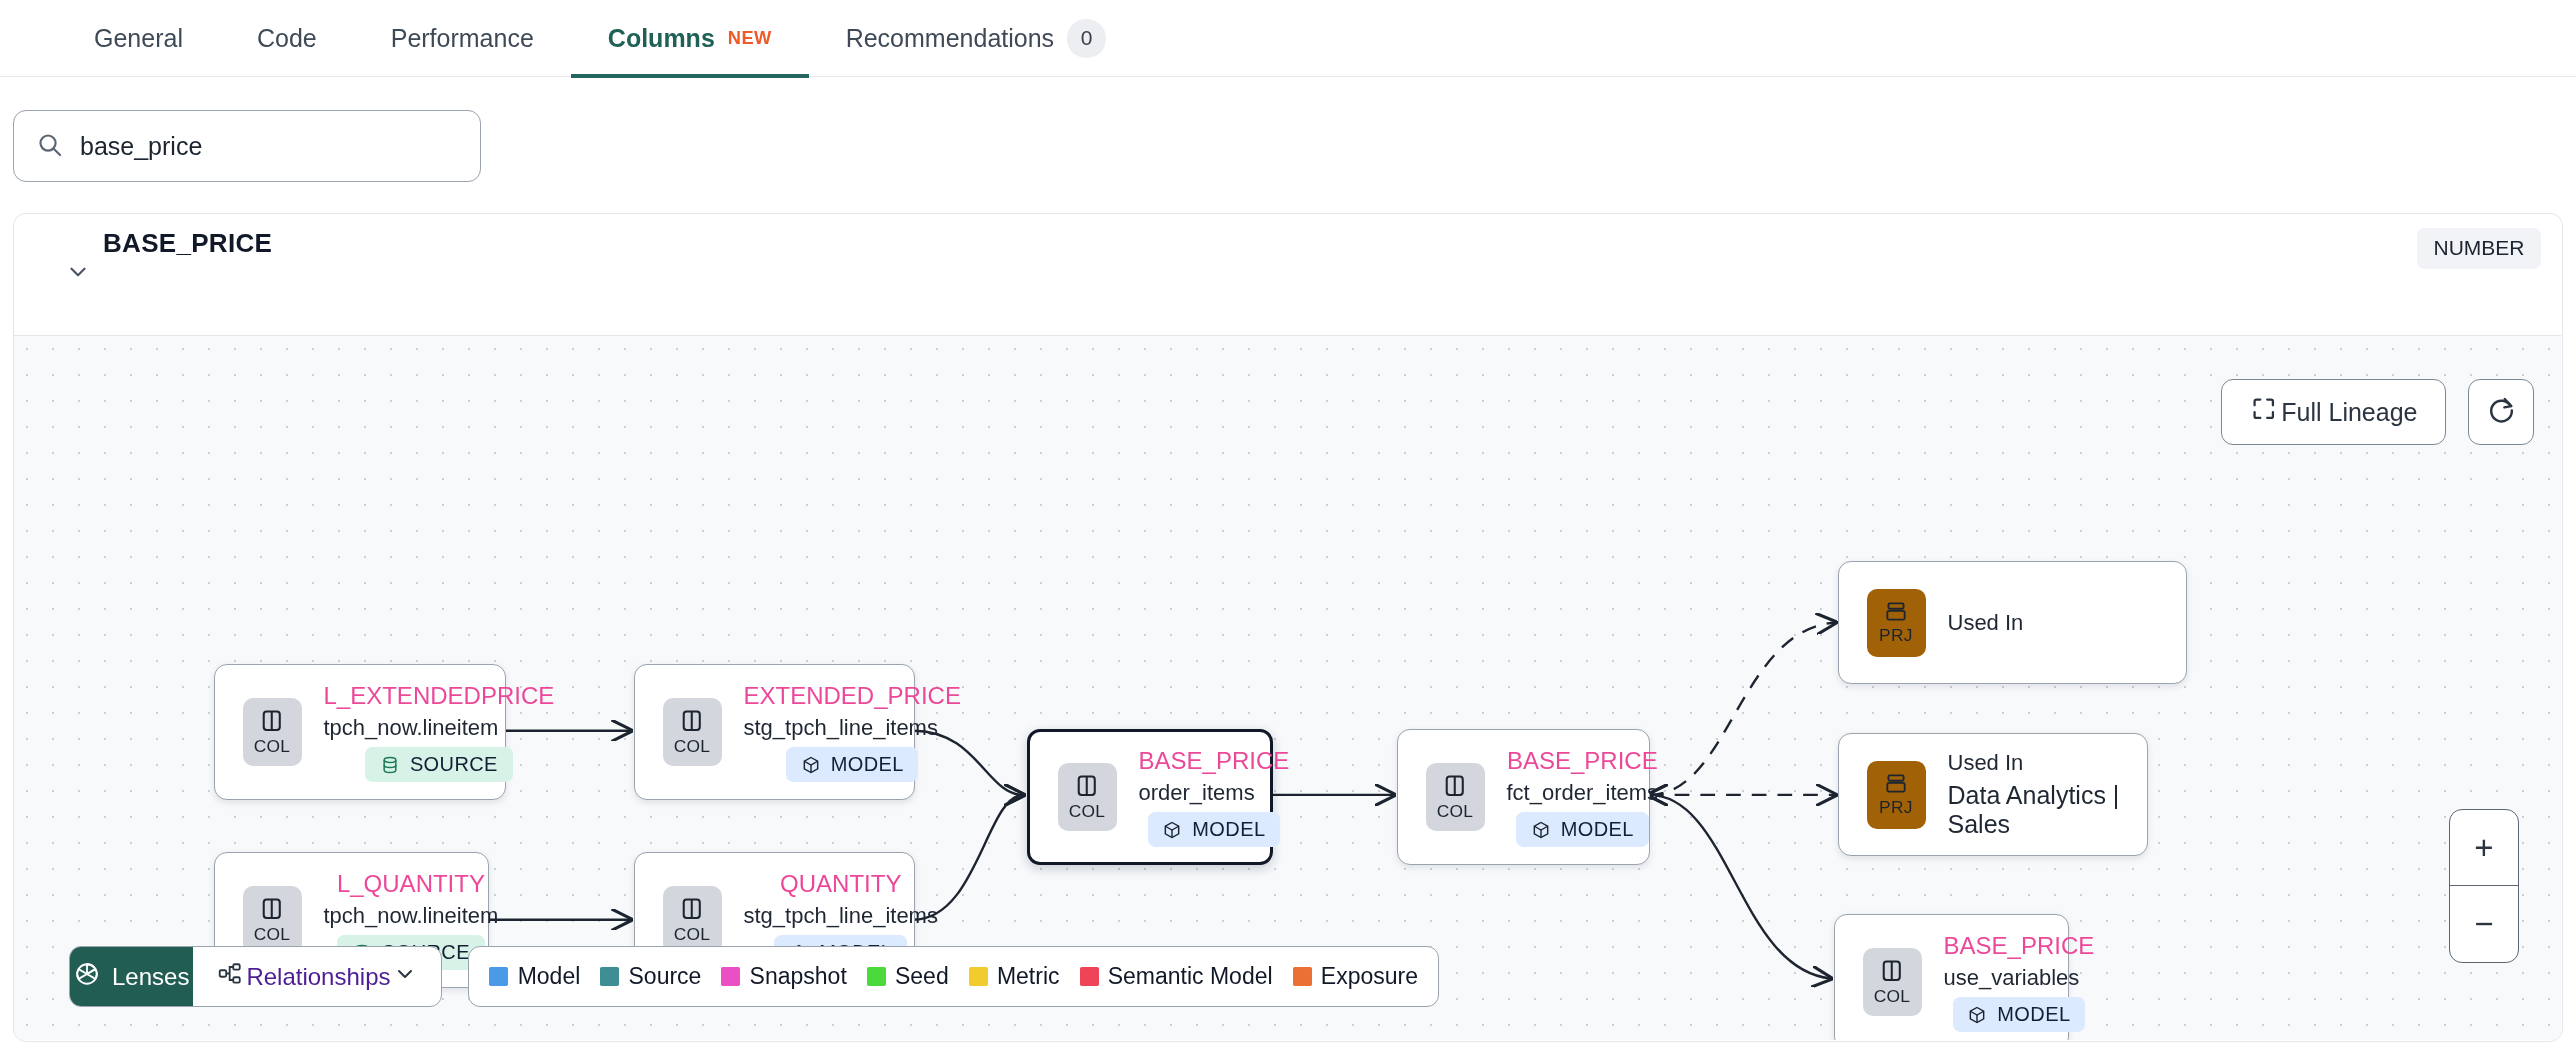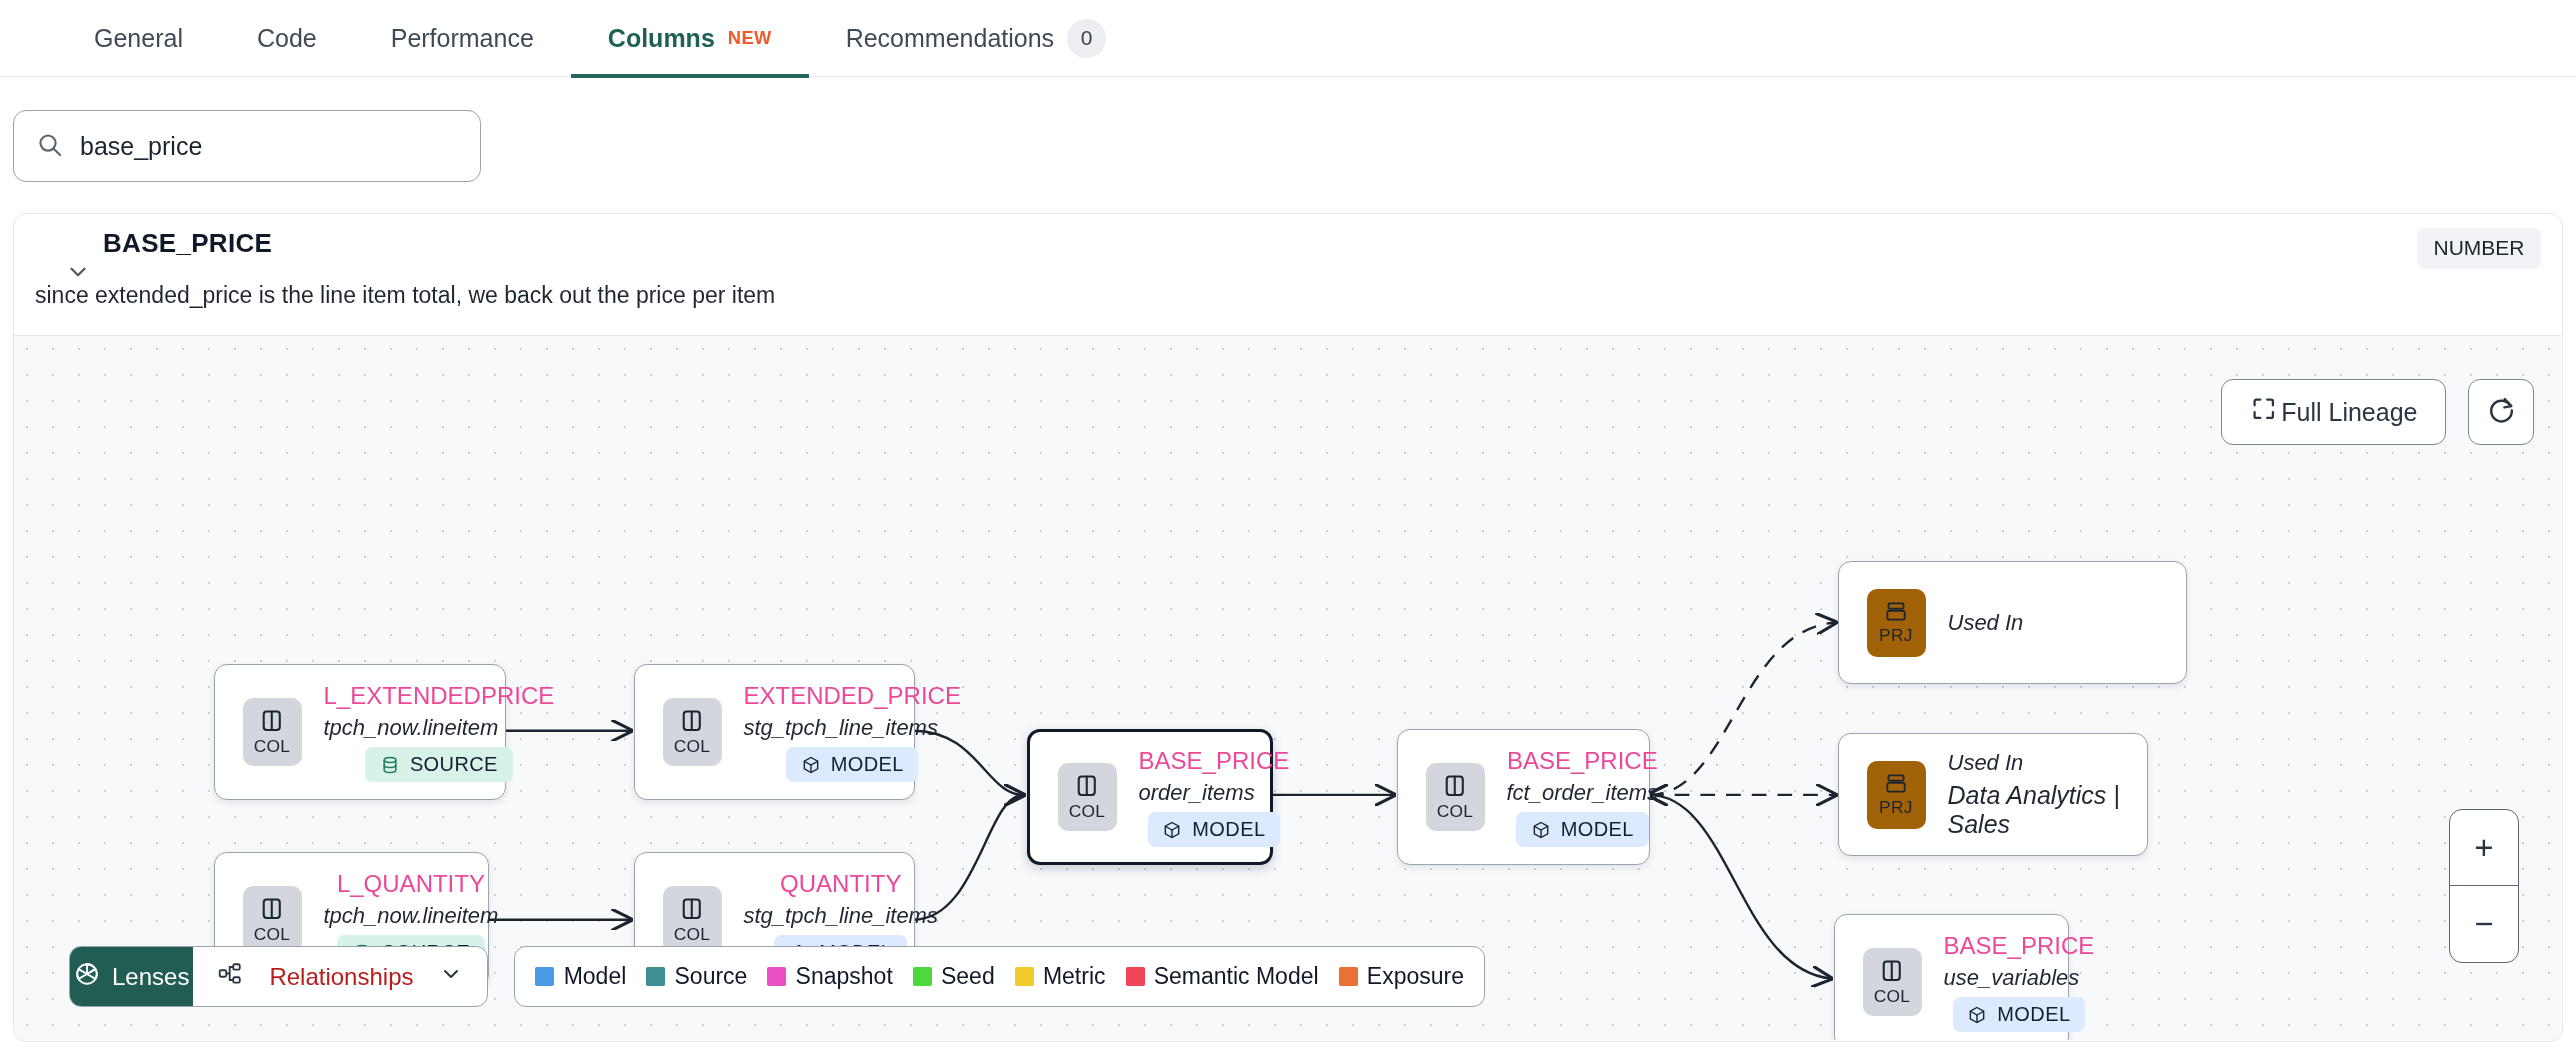--- a/index.html
+++ b/index.html
@@ -86,21 +86,21 @@
   .node.focus { border:3.7px solid #111827; box-shadow: 0 3.7px 11px rgba(30,40,55,.20); }
   .node-badge {
     width:59px; height:68px; border-radius:10px; background:#d3d7dd;
     display:flex; flex-direction:column; align-items:center; justify-content:center;
     gap:0.9px; flex:0 0 auto; margin-left:27.5px;
   }
   .node-badge.prj { background:#a16207; }
   .node-badge .bl { font-size:17.4px; font-weight:500; color:#1c2430; letter-spacing:0.3px; }
   .node-body { margin-left:22px; display:flex; flex-direction:column; gap:5.5px; }
   .node-name { font-size:24px; color:#ec4899; text-align:center; }
-  .node-sub  { font-size:22px; color:#1f2733;font-style:italic; }
+  .node-sub  { font-size:22px; color:#1f2733; }
   .node-sub.big { font-size:25px; }
   .node-tag {
     align-self:center; display:inline-flex; align-items:center; gap:10px;
     font-size:20px; padding:6.4px 14.7px; border-radius:7.3px; letter-spacing:0.4px;
   }
   .node-tag.model  { background:#dbeafe; color:#132033; }
   .node-tag.source { background:#d7f2e6; color:#132033; }
 
   
   .lineage-btn {
@@ -127,22 +127,22 @@
   .bottombar { position:absolute; left:55px; bottom:33px; display:flex; align-items:center; gap:26px; }
   .lensgroup {
     display:flex; align-items:stretch; height:61px;
     border:1.8px solid #9aa3ae; border-radius:12px; overflow:hidden; background:#fff;
   }
   .lenses {
     background:#225d54; color:#fff; display:flex; align-items:center; gap:12px;
     padding:0 4px; font-size:24px; cursor:pointer;
   }
   .relationships {
-    display:flex; align-items:center; gap:26px; padding:0 24px;
-    font-size:24px; color:#b91c1c; cursor:pointer;
+    display:flex; align-items:center; gap:3px; padding:0 24px;
+    font-size:24px; color:#4c1d95; cursor:pointer;
   }
   .legend {
     display:flex; align-items:center; gap:20px; height:61px; padding:0 20px;
     border:1.8px solid #9aa3ae; border-radius:12px; background:#fff;
   }
   .legend-item { display:flex; align-items:center; gap:9.2px; font-size:23px; color:#111827; white-space:nowrap; }
   .swatch { width:19px; height:19px; border-radius:1.8px; flex:0 0 auto; }
 </style>
 </head>
 <body>
@@ -466,21 +466,20 @@
             <span class="swatch" style="background:#ea7035"></span>
             <span>Exposure</span>
           </div>
         </div>
       </div>
     </div>
   </div>
 
   <div class="col-title">BASE_PRICE</div>
   <div class="col-type">NUMBER</div>
-  <div class="col-desc">since extended_price is the line item total, we back out the price per item</div>
 
   <div class="lineage-btn">
     <span>
       <svg width="27.5" height="27.5" viewBox="0 0 24 24" fill="none" stroke="#2b3542" stroke-width="2" stroke-linecap="round" stroke-linejoin="round">
         <path d="M4 9V5.5A1.5 1.5 0 0 1 5.5 4H9"></path>
           <path d="M15 4h3.5A1.5 1.5 0 0 1 20 5.5V9"></path>
         <path d="M20 15v3.5a1.5 1.5 0 0 1-1.5 1.5H15"></path>
           <path d="M9 20H5.5A1.5 1.5 0 0 1 4 18.5V15"></path>
         </svg>
     </span>

